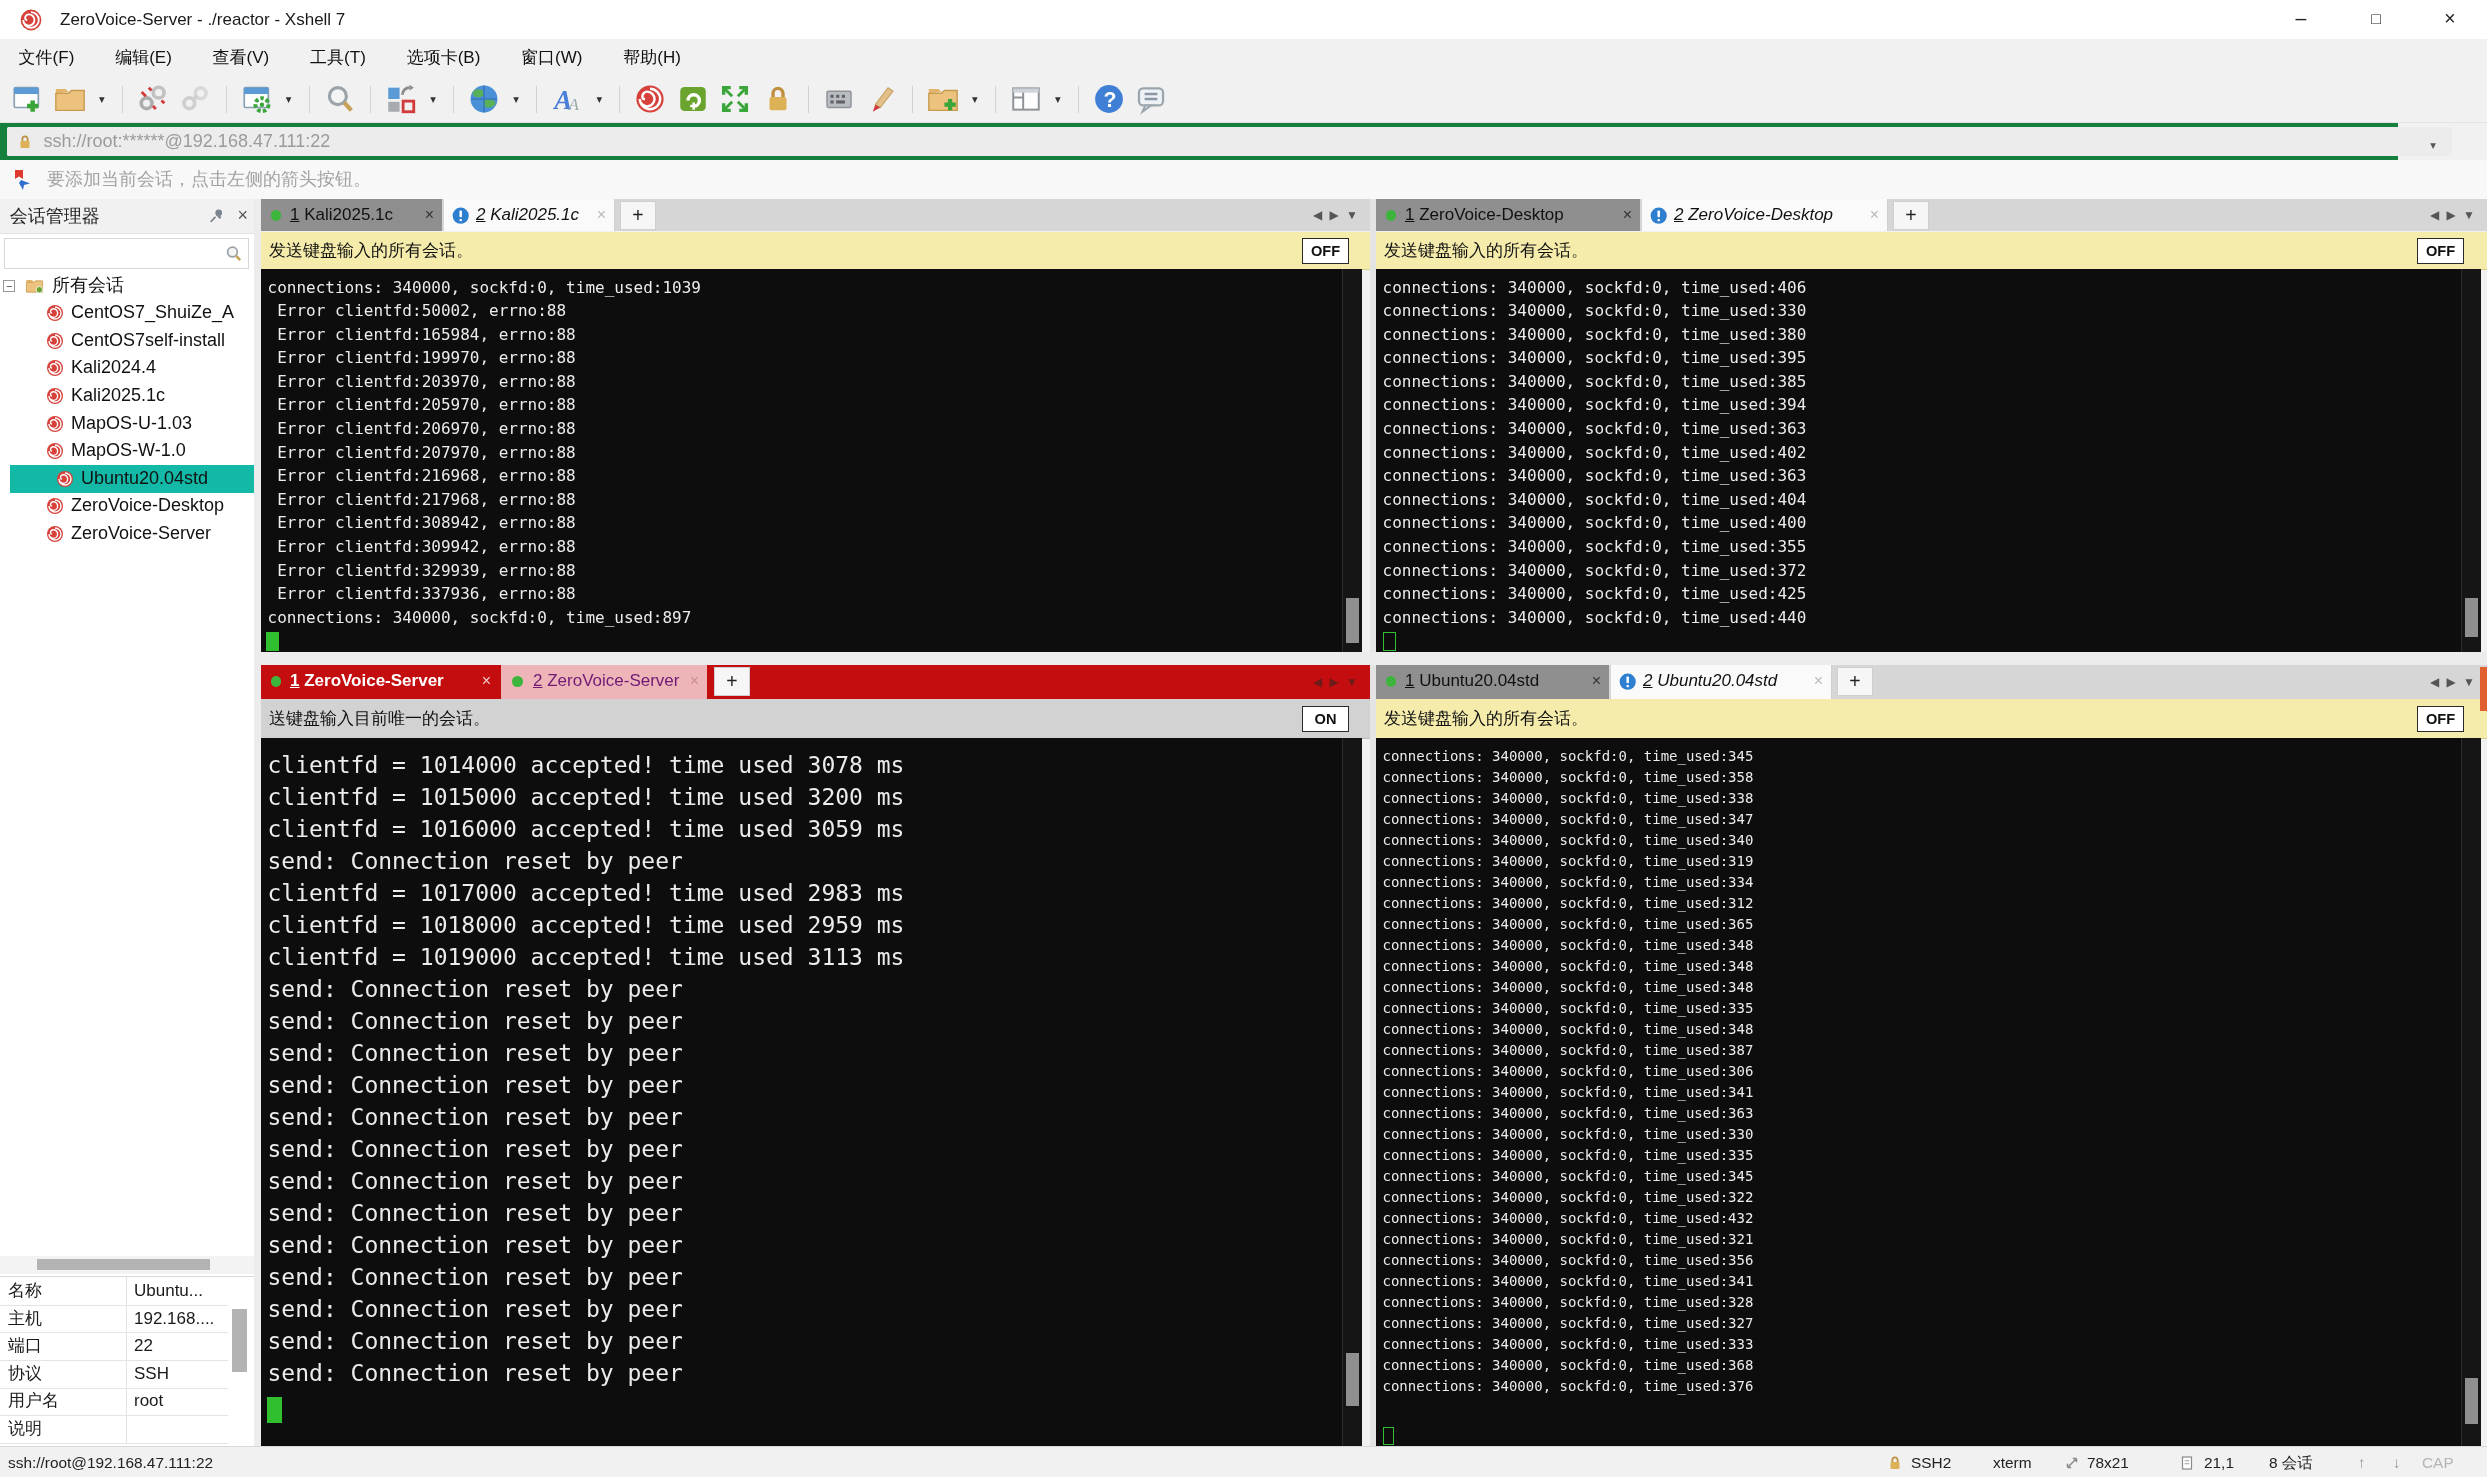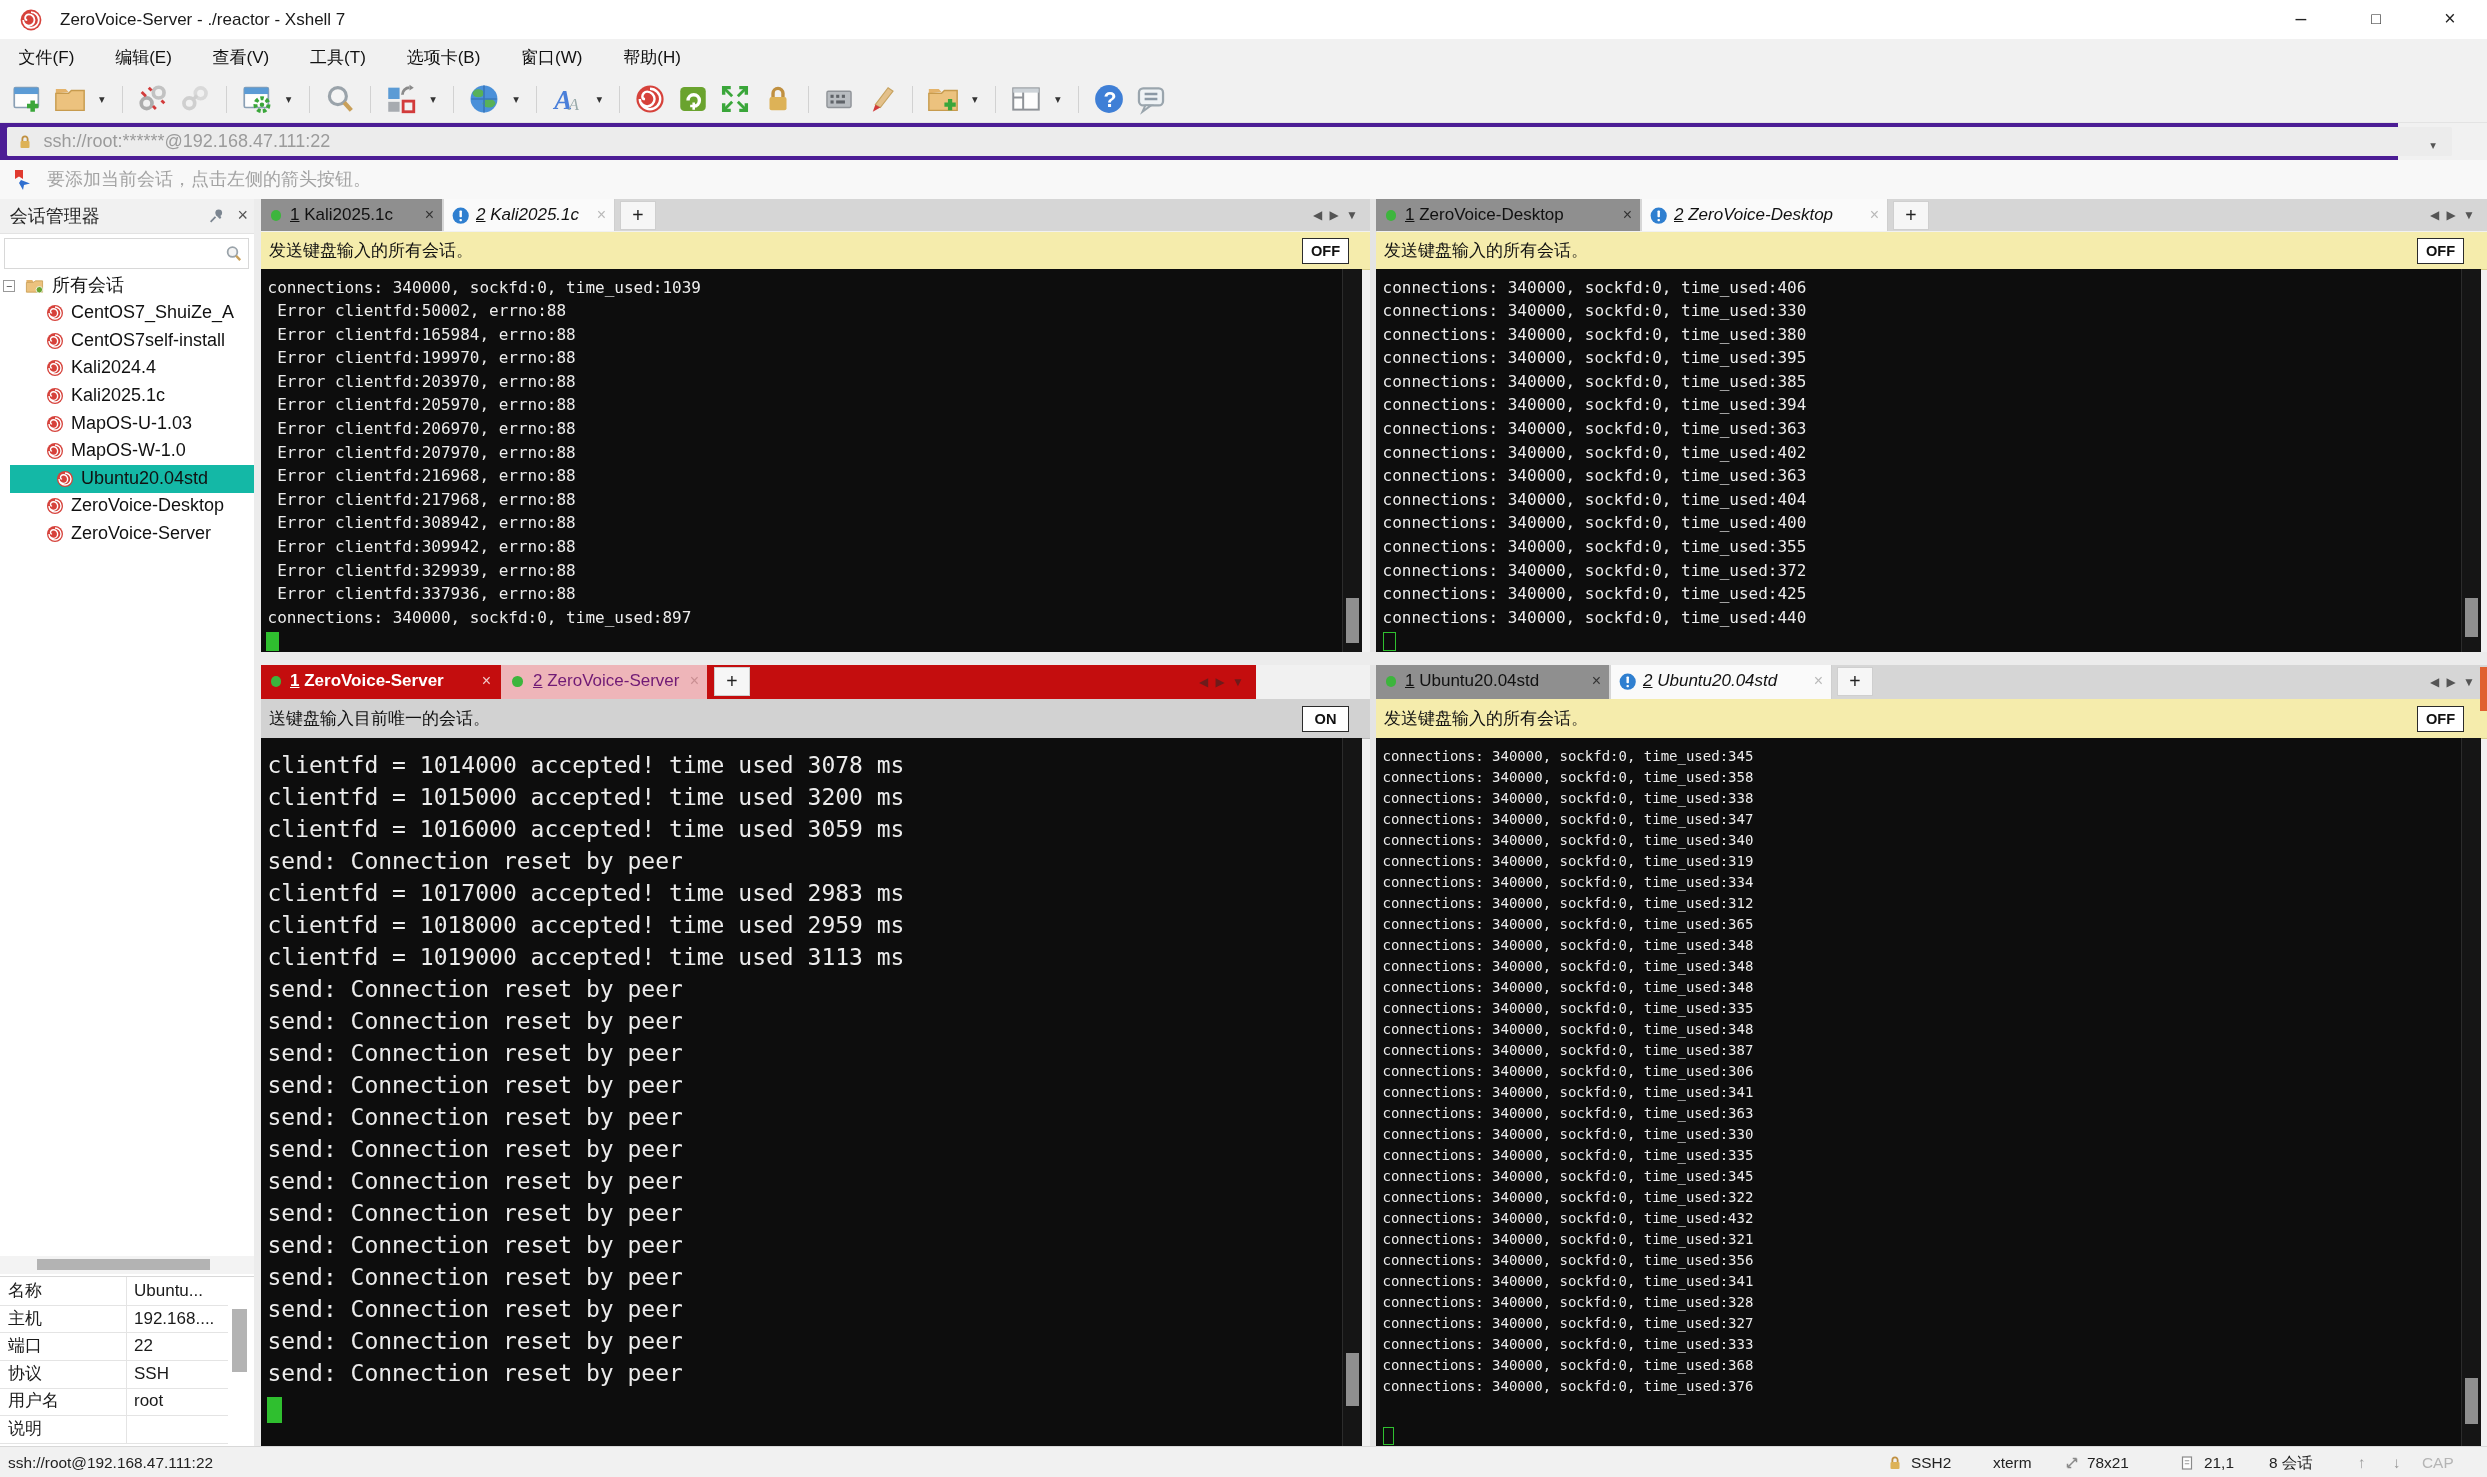--- a/index.html
+++ b/index.html
@@ -11,21 +11,21 @@
   
   #titlebar{left:0;top:0;width:2487px;height:39px;background:#ffffff;border-bottom:0.8px solid #e6e6e6;}
   .tb-title{left:60px;top:0;height:39px;line-height:39px;font-size:17px;color:#1a1a1a;}
   .win-btn{top:0;width:74px;height:39px;text-align:center;line-height:37px;font-size:19.4px;color:#222;}
   #menubar{left:0;top:39px;width:2487px;height:37px;background:#f1f1f1;}
   .menu-item{display:inline-block;padding:0 18.6px;line-height:37px;font-size:17px;color:#111;}
   #toolbar{left:0;top:76px;width:2487px;height:47px;background:#f1f1f1;border-bottom:0.8px solid #e3e3e3;white-space:nowrap;padding-left:8px;box-sizing:border-box;}
   .ticon{display:inline-block;width:34px;height:34px;margin:5.7px 2.4px;vertical-align:top;position:relative;}
   .tdrop{display:inline-block;width:18px;height:34px;margin:5.7px 0;line-height:34px;font-size:11.3px;color:#333;text-align:center;vertical-align:top;}
   .tsep{display:inline-block;width:0.8px;height:27.5px;background:#d2d2d2;margin:9.7px 7.3px;vertical-align:top;}
-  #addressbar{left:0;top:123px;width:2398px;height:37px;background:#4c1d95;}
+  #addressbar{left:0;top:123px;width:2398px;height:37px;background:#15803d;}
   .addr-field{left:6.5px;top:4px;width:2445px;height:29px;background:#ececec;border-radius:1.6px;}
   .addr-text{left:37px;top:0;line-height:29px;font-size:18px;color:#9b9b9b;}
   .addr-lock{left:9.7px;top:5.7px;width:18px;height:18px;}
   .addr-drop{right:8px;top:4px;width:21px;height:29px;line-height:29px;text-align:center;font-size:11.3px;color:#555;}
   #notifbar{left:0;top:160px;width:2487px;height:39px;background:#f8f8f8;border-bottom:0.8px solid #e6e6e6;}
   .notif-flag{left:11.3px;top:6.5px;width:24px;height:24px;}
   .notif-text{left:47px;top:0;line-height:39px;font-size:18px;color:#a3a3a3;}
 
   
   #sidebar{left:0;top:199px;width:254px;height:1247px;background:#ffffff;}
@@ -535,21 +535,21 @@
         <div class="term-line">connections: 340000, sockfd:0, time_used:372</div>
         <div class="term-line">connections: 340000, sockfd:0, time_used:425</div>
         <div class="term-line">connections: 340000, sockfd:0, time_used:440</div>
       </div>
   </div>
   <div class="abs cursor-hollow" style="left:1383px;top:632px;width:13px;height:19.4px"></div>
   <div class="abs vtrack" style="left:2461px;top:269px;width:19.4px;height:383px">
     <span class="vthumb" style="top:329px;height:39px"></span>
   </div>
 
-  <div class="abs tabbar red" style="left:261px;top:665px;width:995px;height:34px">
+  <div class="abs tabbar red" style="left:261px;top:665px;width:1109px;height:34px">
     <div class="tab r1" style="left:0;width:238px;height:34px">
       <span class="dot"></span>
       <span class="tab-label">1 ZeroVoice-Server</span>
       <span class="tab-close">×</span>
     </div>
     <div class="tab p2" style="left:240px;width:206px;height:34px">
       <span class="dot"></span>
       <span class="tab-label">2 ZeroVoice-Server</span>
       <span class="tab-close">×</span>
     </div>

